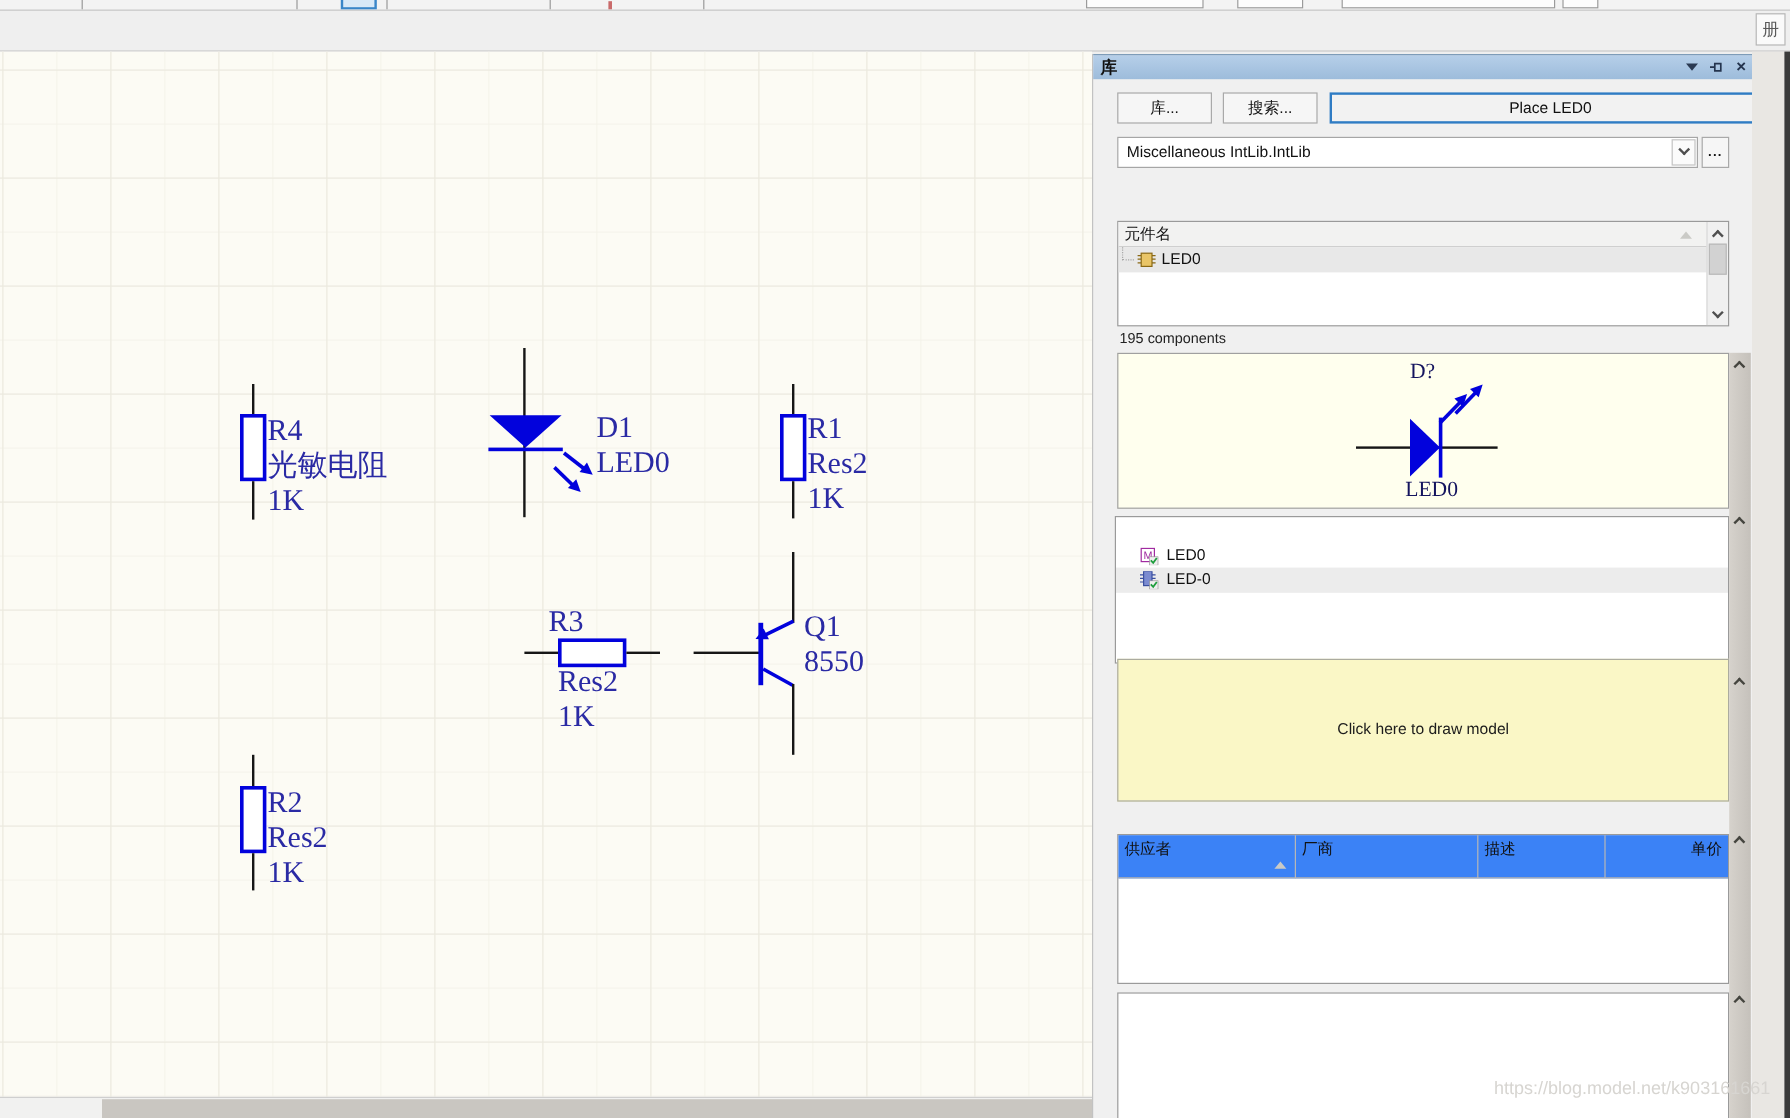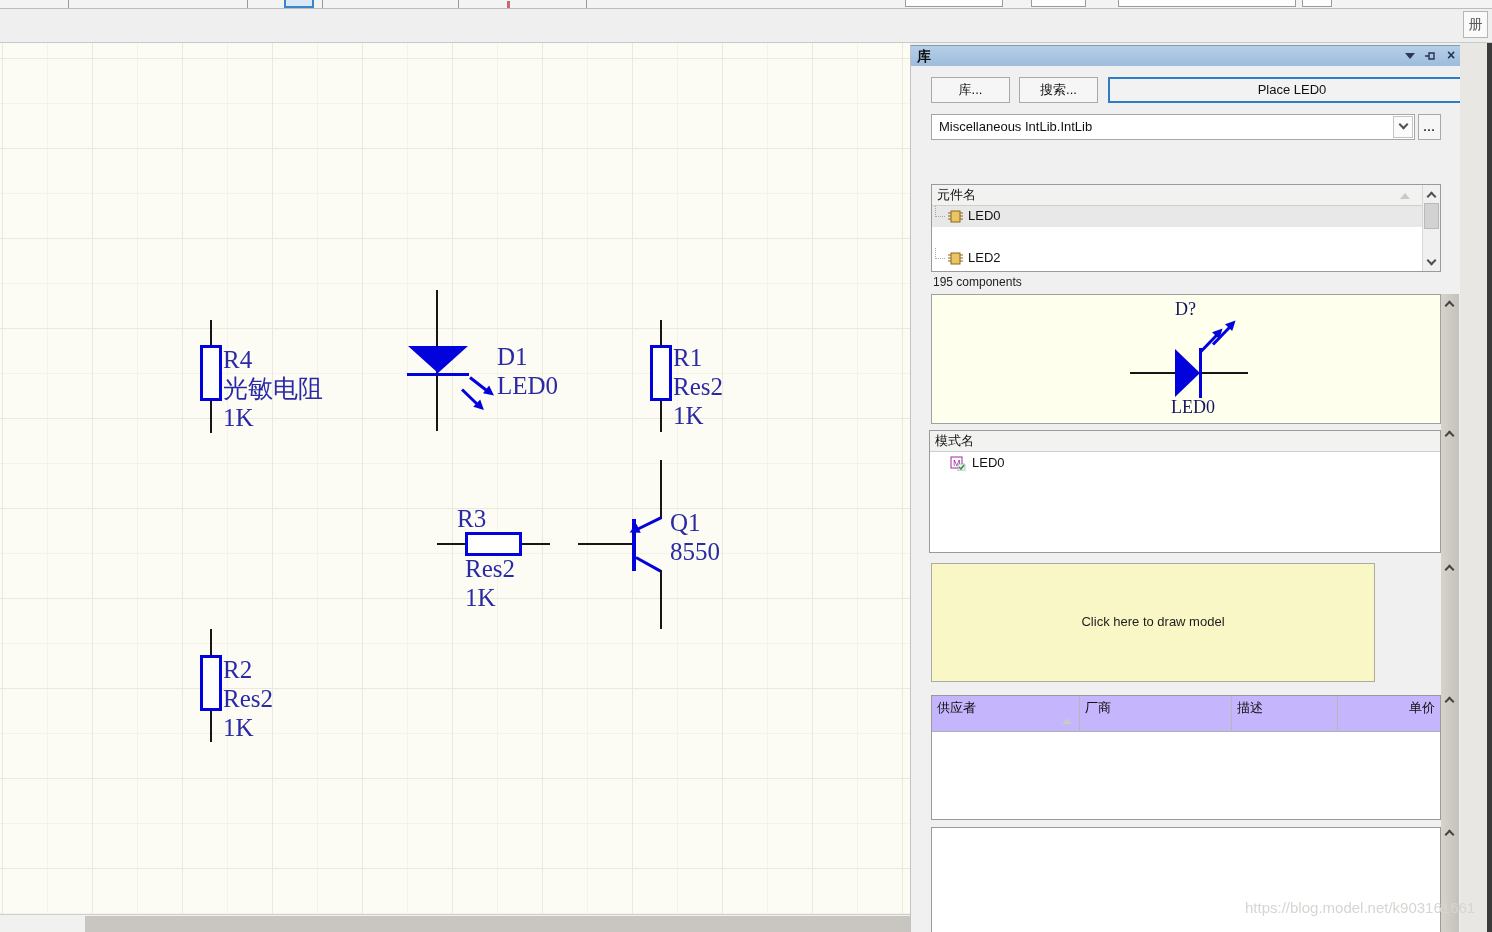--- a/index.html
+++ b/index.html
@@ -96,21 +96,21 @@
   .vthumb { position:absolute; left:1px; width:15px; background:#D2D2D2; border:1px solid #B9B9B9; }
 
   .preview { position:absolute; background:#FFFFEE; border:1px solid #A0A0A0; overflow:hidden; }
   .pv-txt { position:absolute; font-family:"Liberation Serif", serif; color:#14145E; font-size:18px; }
 
   .yellowbox { position:absolute; background:#FAF7C6; border:1px solid #ABab9f; }
   .yellowbox .hint { position:absolute; left:0; right:0; top:50px; text-align:center;
                      font-size:13px; color:#1C1C1C; }
 
   .suptable { position:absolute; background:#FFFFFF; border:1px solid #9A9A9A; }
-  .suphead { position:absolute; left:0; top:0; right:0; height:36px; background:#c4b5fd;
+  .suphead { position:absolute; left:0; top:0; right:0; height:36px; background:#3b82f6;
              border-bottom:1px solid #B0B0B0; }
   .supcell { position:absolute; top:0; height:36px; font-size:13px; color:#111;
              padding:3px 5px 0 5px; border-right:1px solid #B7B7B7; }
 
   .gutter { position:absolute; left:530px; top:249px; width:18px; height:638px;
             background:linear-gradient(90deg,#D6D2CC,#C5C1BB); }
   .gutter .caret { border-color:#45453F; margin:0 auto; }
   .g-caret { position:absolute; left:5px; }
 
   .side-strip { left:1460px; top:43px; width:27px; height:889px; background:#E9E7E3; }
@@ -263,37 +263,20 @@
                 <line x1="1" y1="9" x2="4" y2="9"></line>
                 <line x1="13" y1="3" x2="16" y2="3"></line>
                 <line x1="13" y1="6" x2="16" y2="6"></line>
                 <line x1="13" y1="9" x2="16" y2="9"></line>
               </g>
               <rect x="4" y="1" width="9" height="11" fill="#E9C567" stroke="#8A6914"></rect>
             </svg>
         </span>
         <span class="rowtxt">LED0</span>
       </div>
-      <div class="lrow" style="top:63px;width:491px">
-        <span class="treedot"></span>
-        <span class="rowico">
-          <svg width="17" height="13" viewBox="0 0 17 13">
-              <g stroke="#8A6914" stroke-width="1">
-                <line x1="1" y1="3" x2="4" y2="3"></line>
-                <line x1="1" y1="6" x2="4" y2="6"></line>
-                <line x1="1" y1="9" x2="4" y2="9"></line>
-                <line x1="13" y1="3" x2="16" y2="3"></line>
-                <line x1="13" y1="6" x2="16" y2="6"></line>
-                <line x1="13" y1="9" x2="16" y2="9"></line>
-              </g>
-              <rect x="4" y="1" width="9" height="11" fill="#E9C567" stroke="#8A6914"></rect>
-            </svg>
-        </span>
-        <span class="rowtxt">LED2</span>
-      </div>
       <div class="vscroll" style="height:86px">
         <div class="sbtn" style="top:0">
             <span class="caret caret-up"></span>
           </div>
         <div class="vthumb" style="top:18px;height:26px"></div>
         <div class="sbtn" style="bottom:0">
             <span class="caret" style="margin-top:3px"></span>
           </div>
       </div>
     </div>
@@ -304,37 +287,52 @@
       <div class="pv-txt" style="left:243px;top:4px">D?</div>
       <div class="wire" style="left:198px;top:77px;width:118px;height:2px"></div>
       <div class="tri-right" style="left:243px;top:54px"></div>
       <div class="bwire" style="left:267px;top:53px;width:3px;height:50px"></div>
       <div class="arrowline head-right" style="left:268px;top:56px;width:25px;transform:rotate(-46deg)"></div>
       <div class="arrowline head-right" style="left:281px;top:48px;width:25px;transform:rotate(-46deg)"></div>
       <div class="pv-txt" style="left:239px;top:102px">LED0</div>
     </div>
 
     <div class="listbox" style="left:18px;top:385px;width:512px;height:123px">
-      <div class="listhead" style="width:510px">
-        <span>模式名</span>
-      </div>
       <div class="lrow" style="top:22px;width:510px">
         <span class="rowico" style="left:20px;top:3px">
           <svg width="16" height="15" viewBox="0 0 16 15">
               <rect x="1" y="1" width="11" height="11" fill="#FFFFFF" stroke="#A02BA0"></rect>
               <text x="3" y="10" font-size="9" fill="#A02BA0" font-family="inherit">M</text>
               <rect x="8" y="8" width="7" height="7" fill="#EFEFEF" stroke="#8C8C8C" stroke-width="0.5"></rect>
               <path d="M9 11 L11 13 L14 9" stroke="#1F9E3E" stroke-width="1.5" fill="none"></path>
             </svg>
         </span>
         <span class="rowtxt" style="left:42px">LED0</span>
       </div>
-    </div>
-
-    <div class="yellowbox" style="left:20px;top:518px;width:444px;height:119px">
+      <div class="lrow sel2" style="top:42px;width:510px">
+        <span class="rowico" style="left:20px;top:3px">
+          <svg width="16" height="15" viewBox="0 0 16 15">
+              <g stroke="#3A4FA0">
+                <line x1="0" y1="3" x2="3" y2="3"></line>
+                <line x1="0" y1="6" x2="3" y2="6"></line>
+                <line x1="0" y1="9" x2="3" y2="9"></line>
+                <line x1="10" y1="3" x2="13" y2="3"></line>
+                <line x1="10" y1="6" x2="13" y2="6"></line>
+                <line x1="10" y1="9" x2="13" y2="9"></line>
+              </g>
+              <rect x="3" y="0" width="7" height="12" fill="#7B8BD0" stroke="#3A4FA0"></rect>
+              <rect x="8" y="8" width="7" height="7" fill="#EFEFEF" stroke="#8C8C8C" stroke-width="0.5"></rect>
+              <path d="M9 11 L11 13 L14 9" stroke="#1F9E3E" stroke-width="1.5" fill="none"></path>
+            </svg>
+        </span>
+        <span class="rowtxt" style="left:42px">LED-0</span>
+      </div>
+    </div>
+
+    <div class="yellowbox" style="left:20px;top:504px;width:510px;height:119px">
       <div class="hint">Click here to draw model</div>
     </div>
 
     <div class="suptable" style="left:20px;top:650px;width:510px;height:125px">
       <div class="suphead">
         <div class="supcell" style="left:0;width:148px">
           <span>供应者</span>
           <span class="sort-mark" style="left:130px;top:22px"></span>
         </div>
         <div class="supcell" style="left:148px;width:152px">

